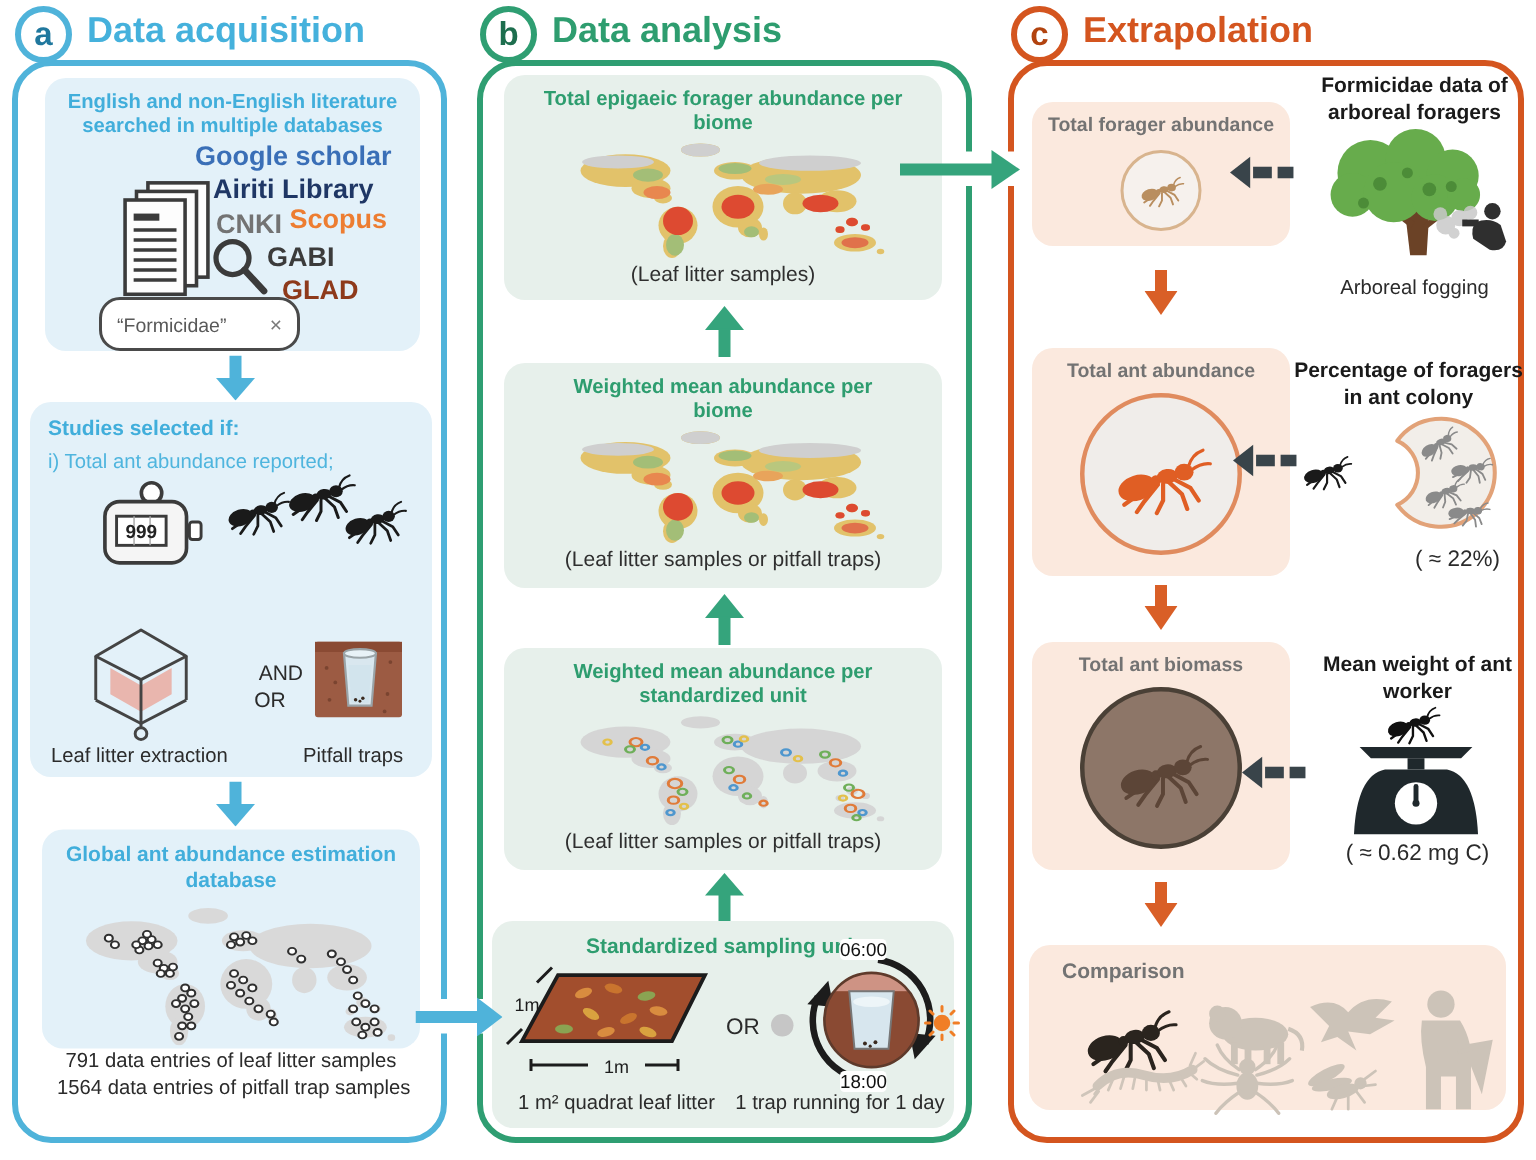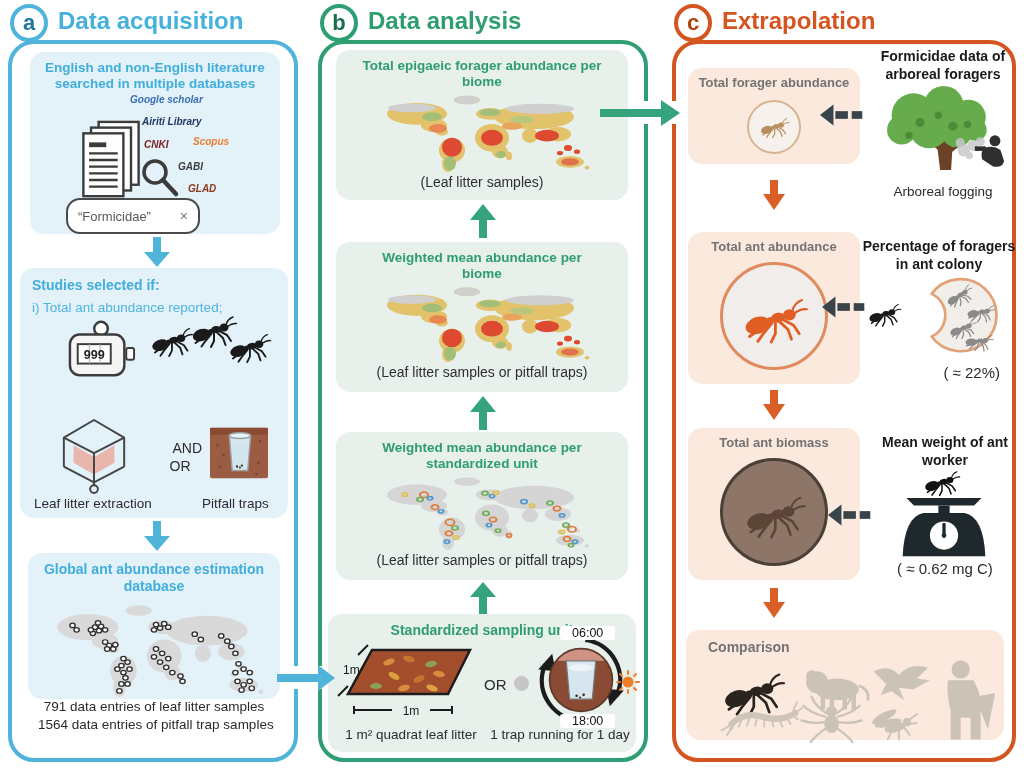--- a/index.html
+++ b/index.html
@@ -22,29 +22,29 @@
   .ptitle.tc{left:722px;color:#D4551F}
   .box{position:absolute;border-radius:14px}
   .fa{background:#E3F1F9}
   .fb{background:#E7F0EB}
   .fc{background:#FBE9DE}
   .bhead{font-weight:bold;text-align:center;line-height:1.22;position:absolute}
   .hba{color:#41AEDB;font-size:13.5px}
   .hbb{color:#2E9D6F;font-size:13.5px}
   .hbc{color:#737373;font-size:13px}
   .cap{position:absolute;text-align:center;font-size:14px;color:#2F2F2F}
-  .dbname{position:absolute;font-style:italic;font-weight:bold;font-size:10px;white-space:nowrap}
-  .db0{color:#3A6FB7}.db1{color:#1F3765}.db2{color:#7f1d1d}.db3{color:#ED7D31}.db4{color:#3B3B3B}.db5{color:#8E3A1B}
+  .dbname{position:absolute;font-weight:bold;font-size:18px;white-space:nowrap}
+  .db0{color:#3A6FB7}.db1{color:#1F3765}.db2{color:#737373}.db3{color:#ED7D31}.db4{color:#3B3B3B}.db5{color:#8E3A1B}
   .pill{position:absolute;border:2px solid #4A4A4A;border-radius:14px;background:#fff;
         display:flex;align-items:center;justify-content:space-between;padding:16px 10px;
         font-size:13px;color:#595959}
   .crit{position:absolute;color:#4FB5DE;font-size:13.5px;line-height:1.3}
   .lbl{position:absolute;font-size:13.5px;color:#2B2B2B;white-space:nowrap}
   .sideh{position:absolute;font-weight:bold;font-size:14px;color:#1A1A1A;text-align:center;line-height:1.25}
-  .timep{position:absolute;font-size:12.5px;color:#111;background:#fff;padding:0 12px;border-radius:3px}
+  .timep{position:absolute;font-size:12.5px;color:#111;background:#fff;padding:0 0;border-radius:3px}
   .whitegap{position:absolute;background:#fff;z-index:3}
   .arr{position:absolute;z-index:4}
   svg{display:block}
   svg text{font-family:"Liberation Sans",sans-serif}
 </style>
 </head>
 <body>
 
 <svg width="0" height="0" style="position:absolute" aria-hidden="true">
   <defs>

